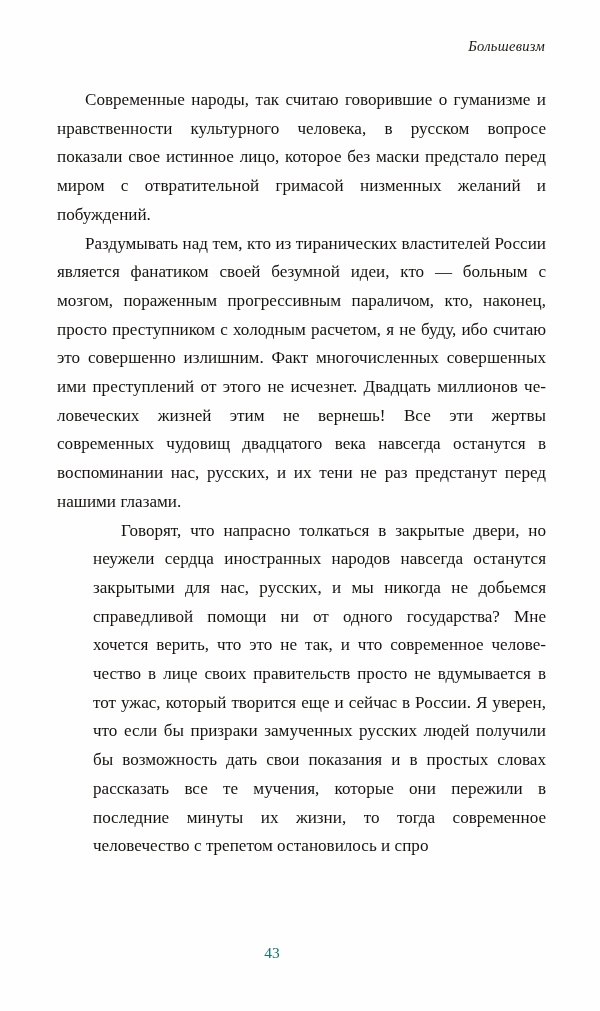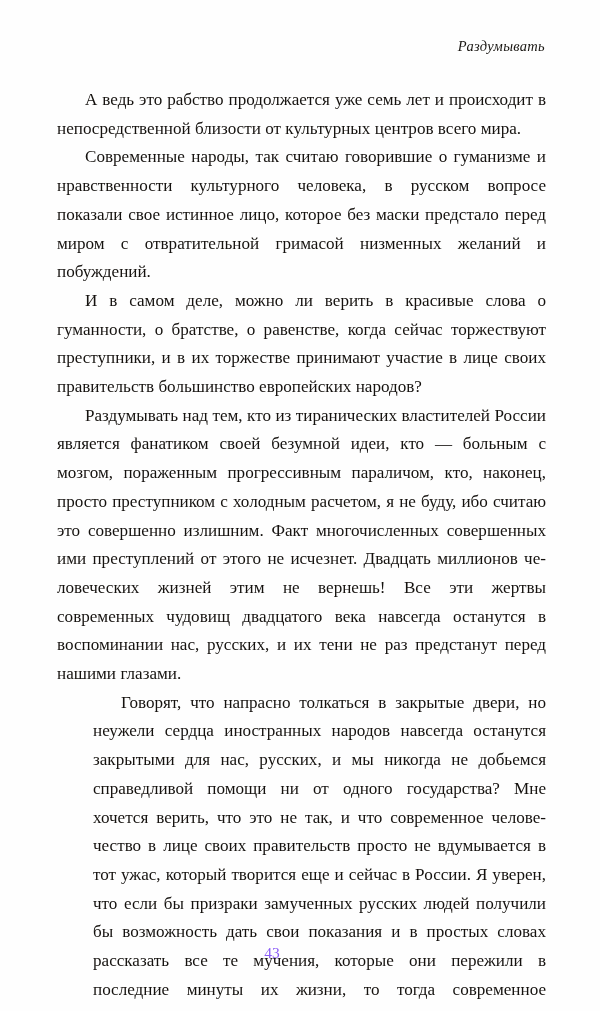--- a/index.html
+++ b/index.html
@@ -57,33 +57,31 @@
   }
 
   
   .folio {
     position: absolute;
     top: 944px;
     left: 0;
     width: 544px;
     text-align: center;
     font-size: 15.5px;
-    color: #8b5cf6;
+    color: #0f766e;
   }
 </style>
 </head>
 <body>
 
 <div class="page">
 
-  <div class="running-head">Раздумывать</div>
+  <div class="running-head">Большевизм</div>
 
   <div class="textblock">
-    <p class="para">А ведь это рабство продолжается уже семь лет и происхо­дит в непосредственной близости от культурных центров всего мира.</p>
     <p class="para">Современные народы, так считаю говорившие о гума­низме и нравственности культурного человека, в русском вопросе показали свое истинное лицо, которое без маски предстало перед миром с отвратительной гримасой низ­менных желаний и побуждений.</p>
-    <p class="para">И в самом деле, можно ли верить в красивые слова о гуманности, о братстве, о равенстве, когда сейчас тор­жествуют преступники, и в их торжестве принимают участие в лице своих правительств большинство евро­пейских народов?</p>
     <p class="para">Раздумывать над тем, кто из тиранических властите­лей России является фанатиком своей безумной идеи, кто — больным с мозгом, пораженным прогрессивным параличом, кто, наконец, просто преступником с холод­ным расчетом, я не буду, ибо считаю это совершенно из­лишним. Факт многочисленных совершенных ими пре­ступлений от этого не исчезнет. Двадцать миллионов че­ловеческих жизней этим не вернешь! Все эти жертвы современных чудовищ двадцатого века навсегда останут­ся в воспоминании нас, русских, и их тени не раз пред­станут перед нашими глазами.</p>
     <p class="para">Говорят, что напрасно толкаться в закрытые двери, но неужели сердца иностранных народов навсегда останут­ся закрытыми для нас, русских, и мы никогда не добьем­ся справедливой помощи ни от одного государства? Мне хочется верить, что это не так, и что современное челове­чество в лице своих правительств просто не вдумывается в тот ужас, который творится еще и сейчас в России. Я уверен, что если бы призраки замученных русских людей получили бы возможность дать свои показания и в простых словах рассказать все те мучения, которые они пережили в последние минуты их жизни, то тогда со­временное человечество с трепетом остановилось и спро­</p>
   </div>
 
   <div class="folio">43</div>
 
 </div>
 
 </body></html>

